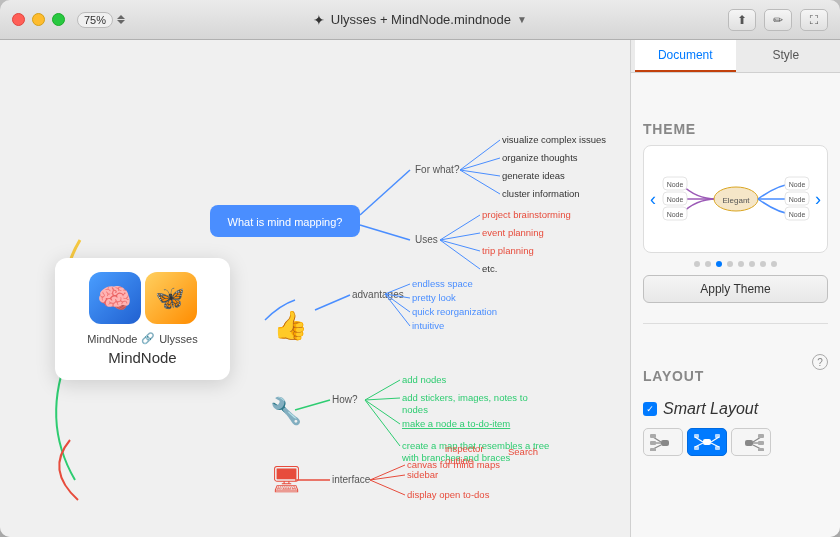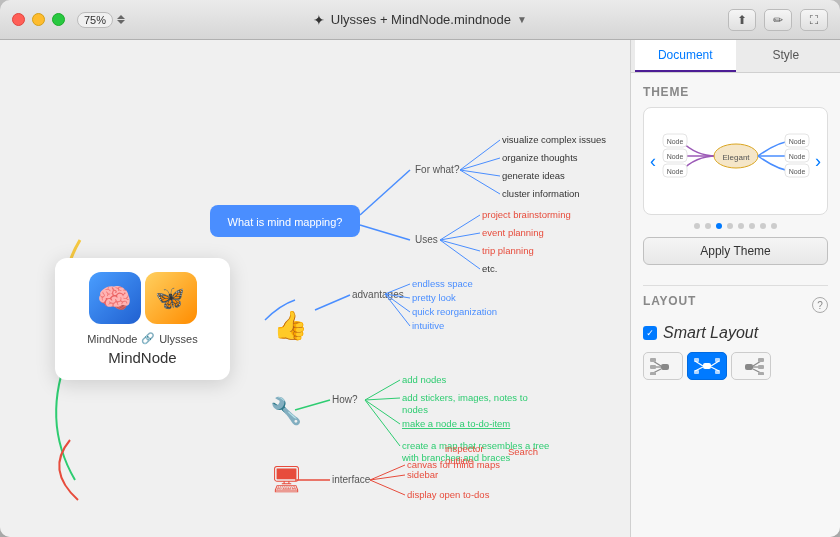--- a/index.html
+++ b/index.html
@@ -203,53 +203,54 @@
       flex: 1;
       text-align: center;
       padding: 8px 4px;
       font-size: 12px;
       color: #555;
       cursor: pointer;
       border-bottom: 2px solid transparent;
     }
     .panel-tab.active {
       color: #007aff;
-      border-bottom: 2px solid #4c1d95;
+      border-bottom: 2px solid #c2410c;
       background: white;
     }
 
     
     .panel-content {
       padding: 12px;
       flex: 1;
       overflow-y: auto;
     }
 
     .section-label {
-      font-size: 12px;
+      font-size: 14px;
       font-weight: 700;
       color: #888;
       letter-spacing: 0.8px;
       text-transform: uppercase;
       margin-bottom: 8px;
+      margin-top: 36px;
     }
 
     
     .theme-preview {
       background: white;
       border: 1px solid #ddd;
       border-radius: 8px;
       padding: 8px;
       margin-bottom: 8px;
       position: relative;
       overflow: hidden;
     }
     .theme-preview-inner {
       display: flex;
-      align-items: flex-start;
+      align-items: center;
       justify-content: center;
       height: 90px;
     }
     .theme-nav-btn {
       position: absolute;
       top: 50%;
       transform: translateY(-50%);
       background: none;
       border: none;
       font-size: 18px;

